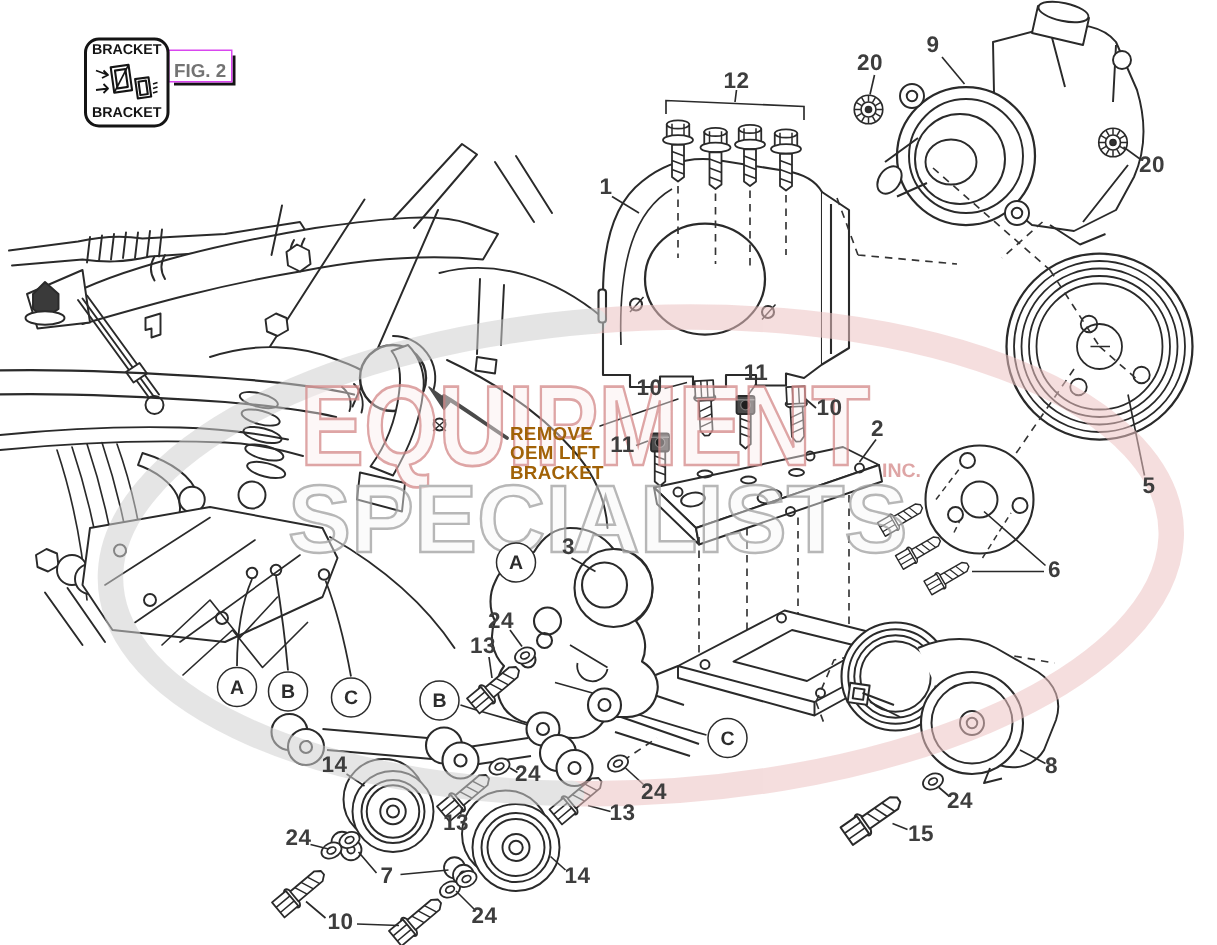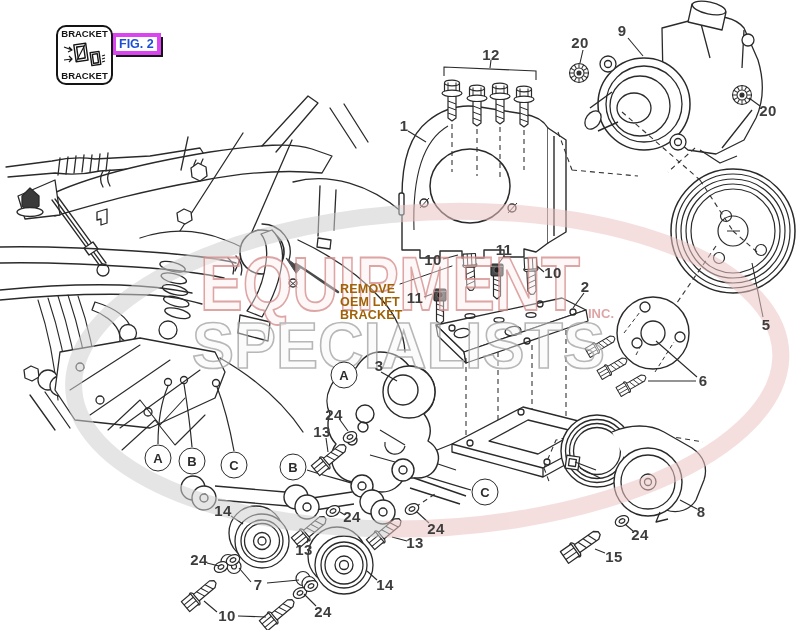--- a/index.html
+++ b/index.html
@@ -6,23 +6,23 @@
   #stage{position:relative;width:811px;height:630px;background:#fff;overflow:hidden;
          font-family:"Liberation Sans",sans-serif;}
   #art{position:absolute;left:0;top:0;}
   
   .corner-box{position:absolute;left:56px;top:25px;width:57px;height:60px;
     border:2.5px solid #141414;border-radius:10px;background:#fff;z-index:3;
     display:flex;flex-direction:column;align-items:center;justify-content:space-between;
     padding:2px 0;box-sizing:border-box;}
   .corner-box .cap{font-weight:bold;font-size:9.5px;color:#141414;letter-spacing:0;line-height:10px;}
   .fig-box{position:absolute;left:112px;top:33px;min-width:40px;height:22px;z-index:2;
-    border:4px solid #d946ef;background:#fff;box-shadow:3px 3px 0 -1px #141414;
+    border:1px solid #d946ef;background:#fff;box-shadow:3px 3px 0 -1px #141414;
     display:flex;align-items:flex-end;justify-content:center;
-    font-weight:bold;font-size:12.5px;color:#1d4ed8;padding:0 3px;box-sizing:border-box;}
+    font-weight:bold;font-size:12.5px;color:#737373;padding:0 3px;box-sizing:border-box;}
   
   .note{position:absolute;left:340px;top:283px;z-index:4;font-weight:bold;
     font-size:12.5px;line-height:13px;color:#a16207;letter-spacing:.2px;}
   
   .plabel{position:absolute;transform:translate(-50%,-50%);z-index:4;
     font-weight:bold;font-size:15px;color:#3d3d3d;letter-spacing:.3px;white-space:nowrap;}
   .callout{position:absolute;width:27px;height:27px;border:1.6px solid #2c2c2c;border-radius:50%;
     background:#fff;display:flex;align-items:center;justify-content:center;z-index:4;
     font-weight:bold;font-size:13px;color:#2c2c2c;transform:translate(-50%,-50%);box-sizing:border-box;}
   #labels{position:absolute;left:0;top:0;width:811px;height:630px;pointer-events:none;}

